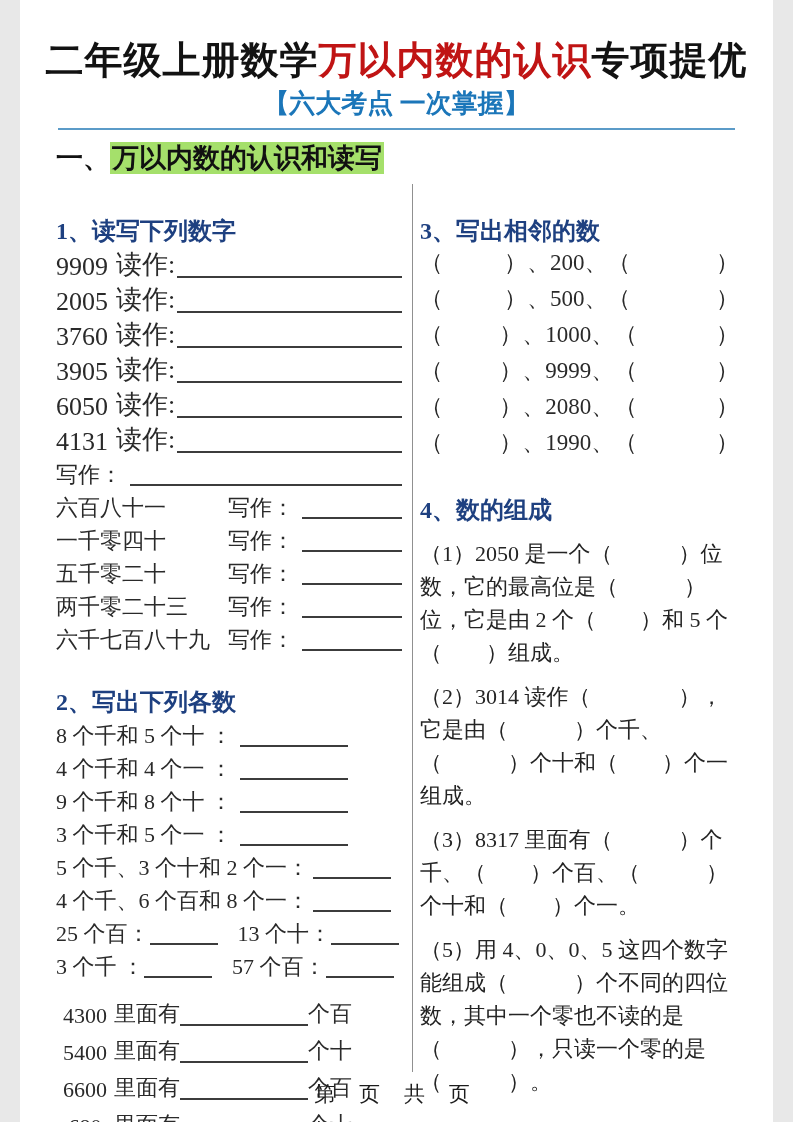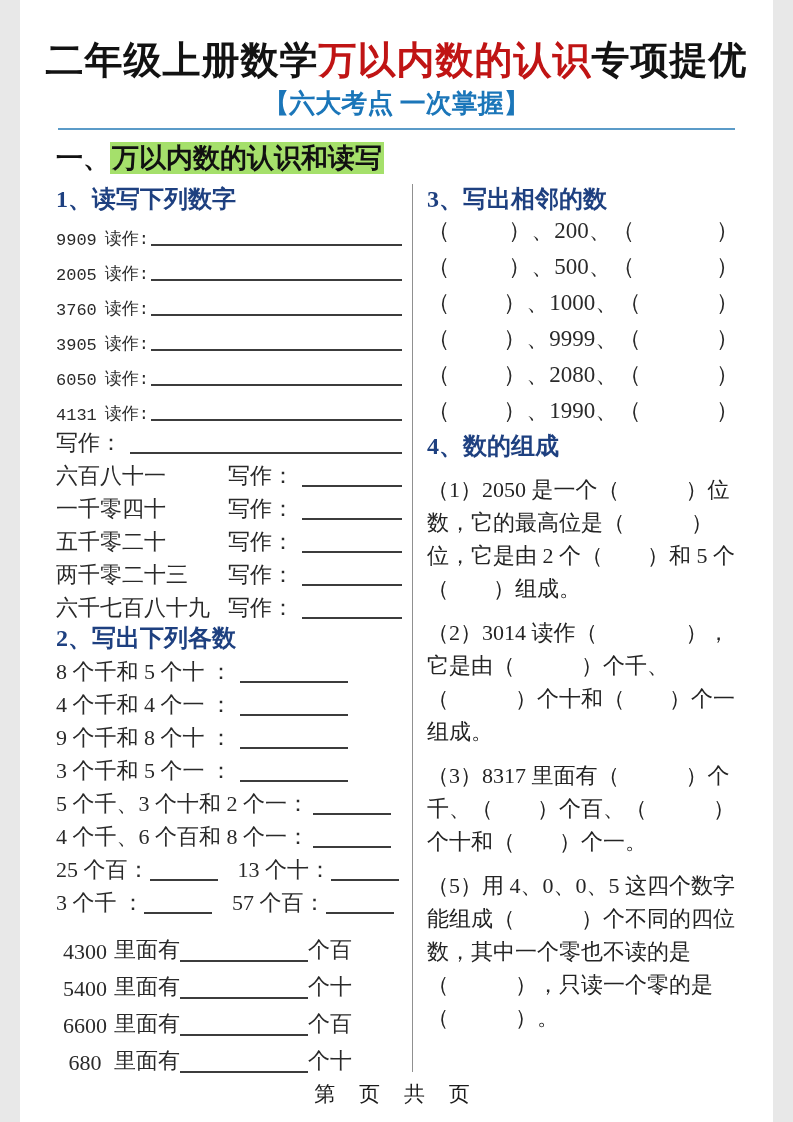--- a/index.html
+++ b/index.html
@@ -24,28 +24,28 @@
     margin:7px 38px 0 38px;
   }
   .section-head {
     margin:12px 0 0 36px; font-size:27px; font-weight:bold; color:#111;
     line-height:1.25;
   }
   .section-head .hl { background:var(--highlight-green,#a5e06b); padding:1px 2px; }
   
   .columns { display:flex; margin:8px 34px 0 36px; height:888px; }
   .col-left { width:356px; padding-right:10px; }
-  .col-right { flex:1; border-left:1px solid #909090; padding-left:14px; }
+  .col-right { flex:1; border-left:1px solid #909090; padding-left:7px; }
   .subhead {
     color:var(--heading-navy,#1e4080); font-weight:bold; font-size:24px;
-    height:31px; line-height:31px;
+    height:31px; line-height:31px;margin-top:32px;
   }
   .blank { border-bottom:2px solid #3c3c3c; margin-bottom:4px; }
   
-  .read-row { display:flex; align-items:flex-end; height:35px; font-size:17px;font-family:Liberation Mono, monospace; }
+  .read-row { display:flex; align-items:flex-end; height:35px; font-size:26px; }
   .read-row .num { }
   .read-row .lbl { margin-left:8px; }
   .read-row .blank { flex:1; margin-left:2px; }
   
   .write-row { display:flex; align-items:flex-end; height:33px; font-size:22px; }
   .write-row .word { width:172px; }
   .write-row .lbl { width:74px; }
   .write-row .blank { flex:1; }
   
   .make-row { display:flex; align-items:flex-end; height:33px; font-size:22px; }

